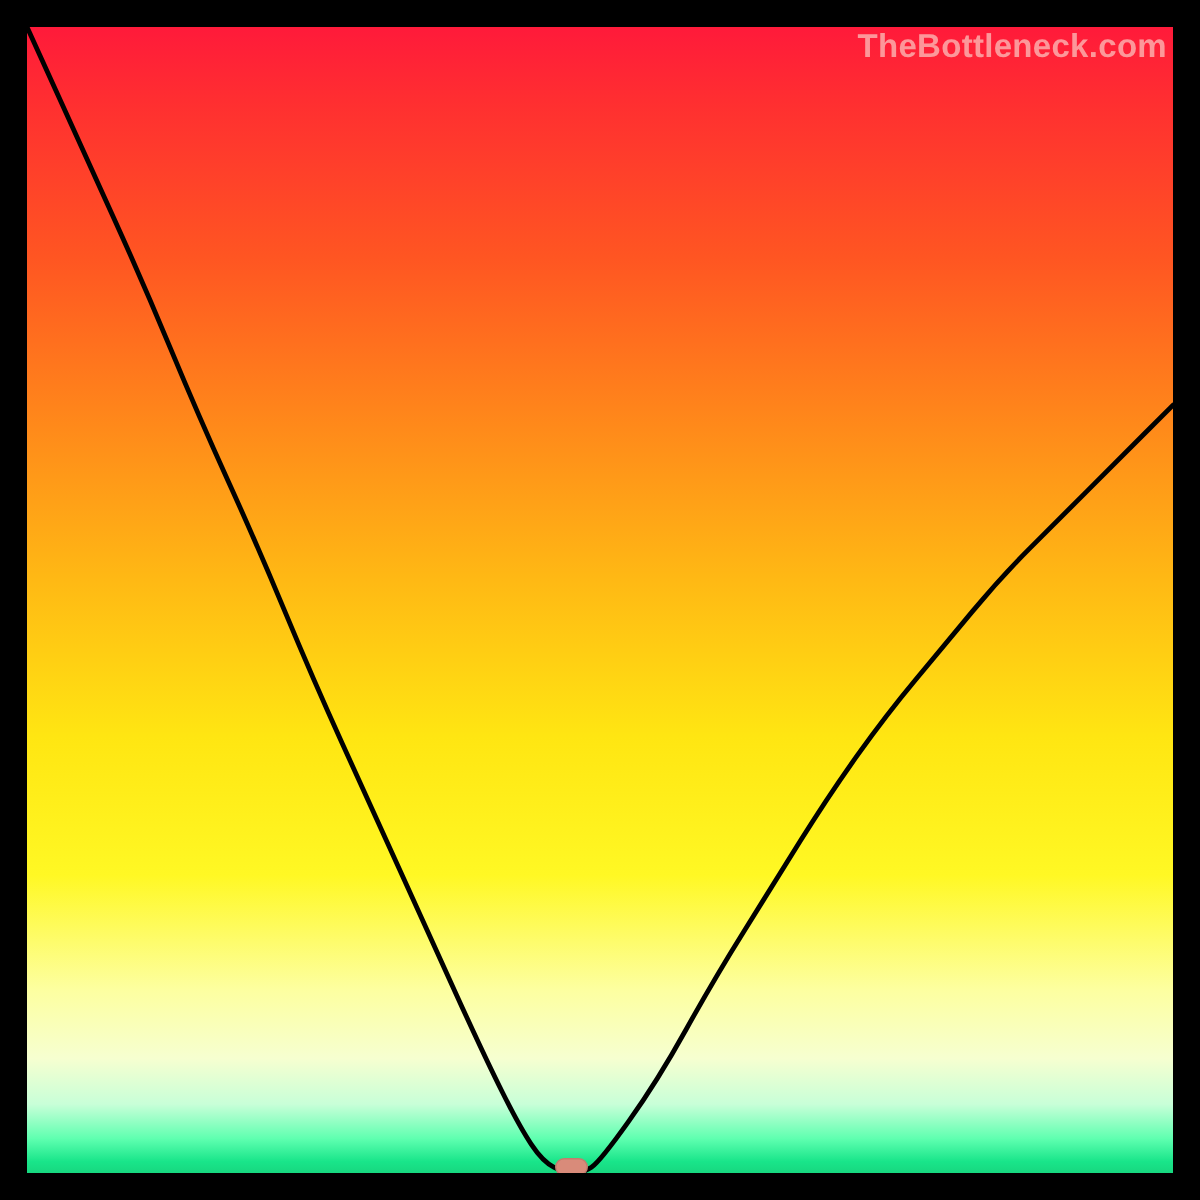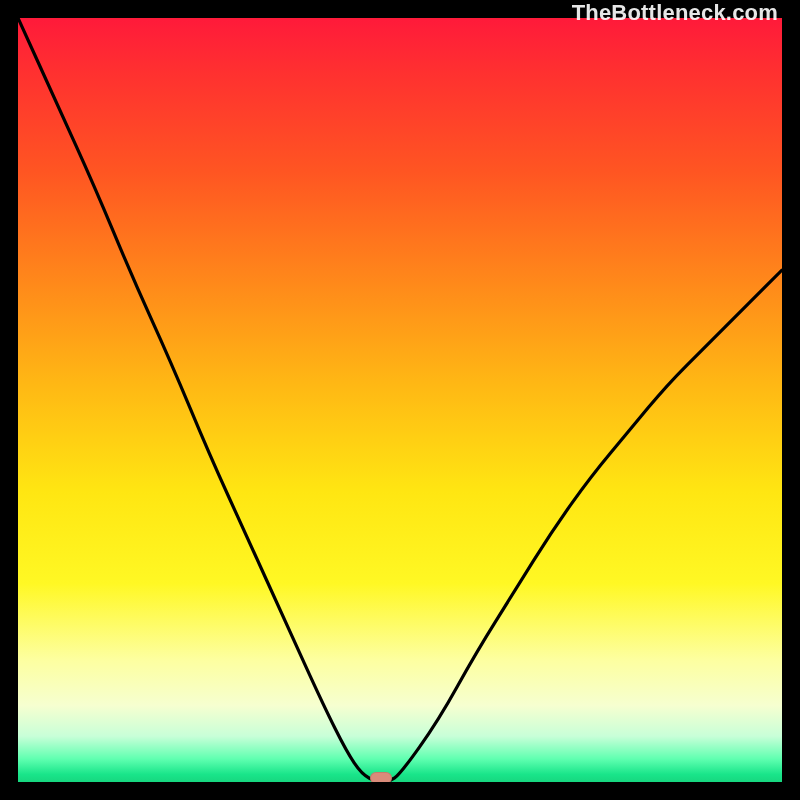--- a/index.html
+++ b/index.html
@@ -39,26 +39,26 @@
       #fdffa0 84%,
       #f6ffd0 90%,
       #c8ffd8 94%,
       #5fffb0 97%,
       #19e58a 99%,
       #17d77f 100%
     );
   }
   .watermark {
     position: absolute;
-    top: 0;
+    top: 18px;
     right: 22px;
     font-family: Arial, Helvetica, sans-serif;
     font-size: 22px;
     font-weight: 600;
-    color: #ffffff;
+    color: #fca5a5;
     letter-spacing: 0.2px;
     opacity: 0.9;
     user-select: none;
   }
   svg.curve {
     position: absolute;
     inset: 0;
     width: 100%;
     height: 100%;
   }

